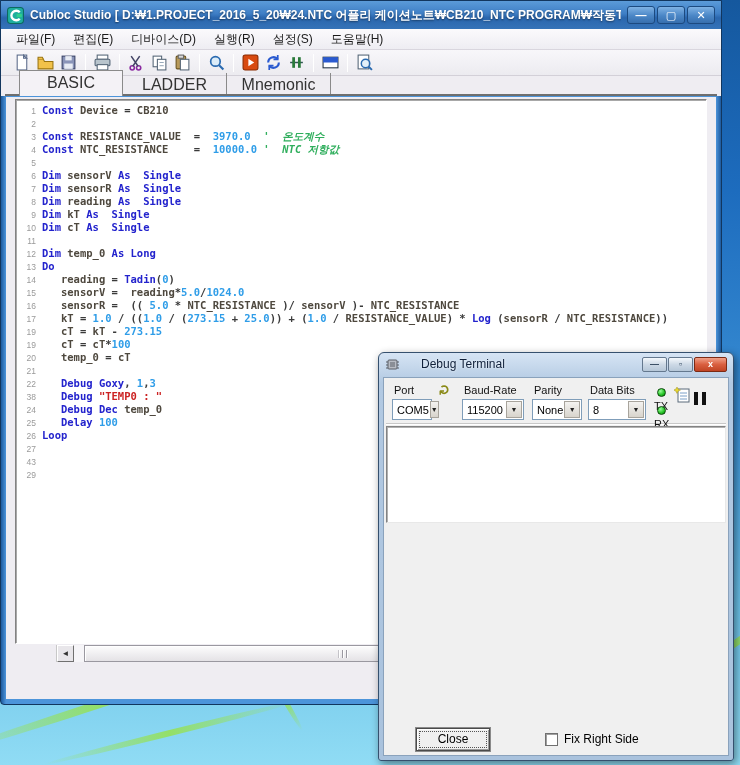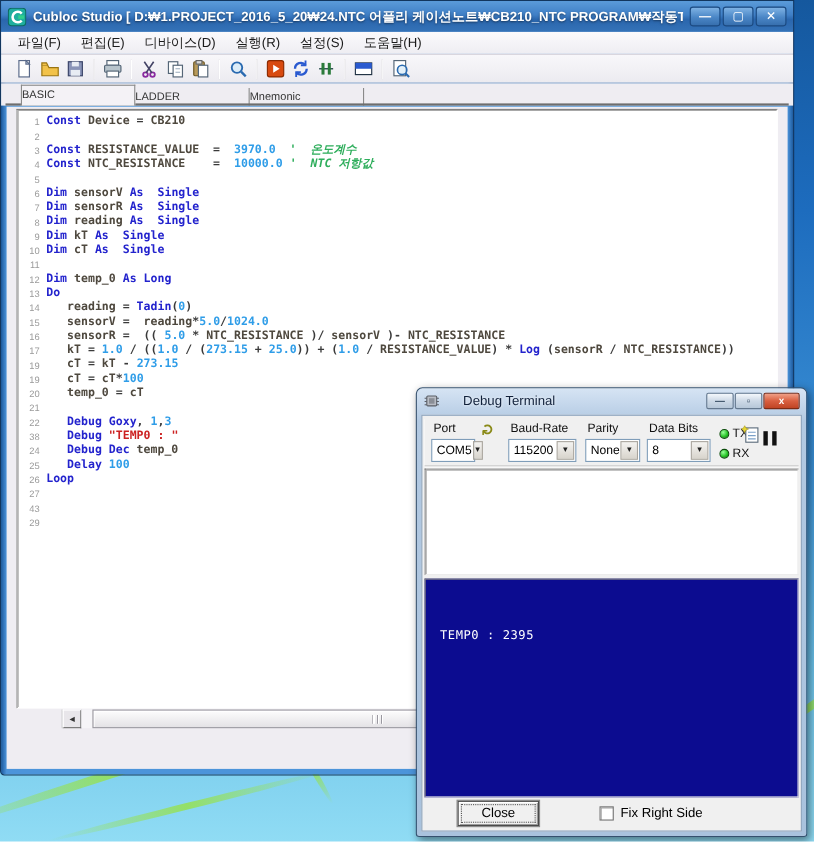--- a/index.html
+++ b/index.html
@@ -27,21 +27,21 @@
   .menu-item { font-size:12px; color:#1a1a1a; padding:2px 9px; }
   .toolbar { height:26px; background:linear-gradient(180deg,#f8f7fa,#ecebf0);
     border-bottom:1px solid #d3d0d8; display:flex; align-items:center; padding-left:10px; }
   .tb-group { display:flex; align-items:center; }
   .tb-sep { width:1px; height:18px; background:#c3c0c8; border-right:1px solid #fff; margin:0 5px; }
   .tb-btn { width:23px; height:22px; display:flex; align-items:center; justify-content:center; border-radius:2px; }
   .tb-btn svg { width:17px; height:17px; }
   .tabbar { height:20px; background:#efedf2; display:flex; align-items:flex-end; padding-left:18px;
     position:relative; }
   .tabbar::after { content:""; position:absolute; left:4px; right:4px; bottom:0; height:2px; background:#6e6e6e; }
-  .tab { width:104px; font-size:10px; color:#333; padding:3px 0 2px;
+  .tab { width:104px; text-align:center; font-size:16px; color:#333; padding:3px 0 2px;
     border-right:1px solid #8a8a8a; position:relative; z-index:0; }
   .tab.active { background:#f4f2f6; border:1px solid #8a8a8a; border-bottom:none; z-index:2; padding-bottom:4px; }
 
   .client { position:absolute; left:5px; right:5px; top:96px; bottom:5px; background:#efedf2; }
   .editor-frame { position:absolute; left:9px; right:9px; top:2px; bottom:55px;
     background:#fff; border:1px solid #828282; border-right-color:#fff; border-bottom-color:#fff;
     box-shadow:inset 1px 1px 0 #a8a8a8; overflow:hidden; }
   .code-line { display:flex; height:13px; line-height:13px; white-space:pre;
     font-family:"DejaVu Sans Mono","Liberation Mono",monospace; font-size:10.5px; font-weight:bold; }
   .code-line .ln { width:26px; flex:0 0 auto; text-align:right; padding-right:6px;
@@ -83,21 +83,21 @@
   .dt-controls { position:absolute; left:2px; right:2px; top:2px; height:44px;
     border-bottom:1px solid #c8c8c8; box-shadow:0 1px 0 #fff; }
   .fld-label { position:absolute; top:4px; font-size:11px; color:#111; }
   .combo { position:absolute; top:19px; height:21px; background:#fff; border:1px solid #7f9db9;
     display:flex; align-items:center; }
   .combo .val { flex:1; font-size:11px; padding-left:4px; color:#000; white-space:nowrap; }
   .combo .dd { width:16px; height:17px; margin:1px; background:linear-gradient(180deg,#f4f3f1,#d8d4cc);
     border:1px solid #a8a49c; font-size:7px; color:#222; text-align:center; line-height:16px; }
   .refresh-icon { position:absolute; left:52px; top:2px; font-size:14px; font-weight:bold; color:#8a8a18;
     transform:rotate(-90deg); }
-  .led-row { position:absolute; display:flex; align-items:center; gap:3px; }
+  .led-row { position:absolute; display:flex; align-items:center; gap:3px;flex-direction:column; }
   .led { width:9px; height:9px; border-radius:50%; border:1px solid #0a4a0a;
     background:radial-gradient(circle at 35% 30%,#9aff9a,#22c022 60%,#0e7a0e); }
   .led-label { font-size:11px; color:#111; }
   .pause-icon { position:absolute; left:308px; top:12px; width:12px; height:13px;
     border-left:4px solid #111; border-right:4px solid #111; }
   .dt-input { position:absolute; left:2px; right:2px; top:48px; height:97px; background:#fff;
     border:1px solid #828282; border-right-color:#e8e8e8; border-bottom-color:#e8e8e8;
     box-shadow:inset 1px 1px 0 #b0b0b0; }
   .dt-output { position:absolute; left:2px; right:2px; top:148px; height:199px; background:#0c0c90;
     border:1px solid #828282; border-right-color:#e8e8e8; border-bottom-color:#e8e8e8; }
@@ -367,23 +367,20 @@
         <line x1="6" y1="7" x2="13" y2="7" stroke="#7aa0c8"></line>
           <line x1="6" y1="10" x2="13" y2="10" stroke="#7aa0c8"></line>
           <line x1="6" y1="13" x2="13" y2="13" stroke="#7aa0c8"></line>
         <path d="M3 1 l1.2 2.2 L6.5 4 4.2 5 3 7.4 1.8 5 -0.5 4 1.8 3.2 Z" fill="#e8d830" stroke="#a09020" stroke-width=".5"></path>
       </svg>
       <div class="pause-icon"></div>
     </div>
 
     <div class="dt-input"></div>
 
-    <div class="dt-output">
-      <span class="out-text">TEMP0 : 2395</span>
-    </div>
 
     <div class="dt-bottom">
       <button class="close-btn">Close</button>
       <div class="checkbox-row">
         <span class="checkbox"></span>
         <span class="checkbox-label">Fix Right Side</span>
       </div>
     </div>
   </div>
 </div>

